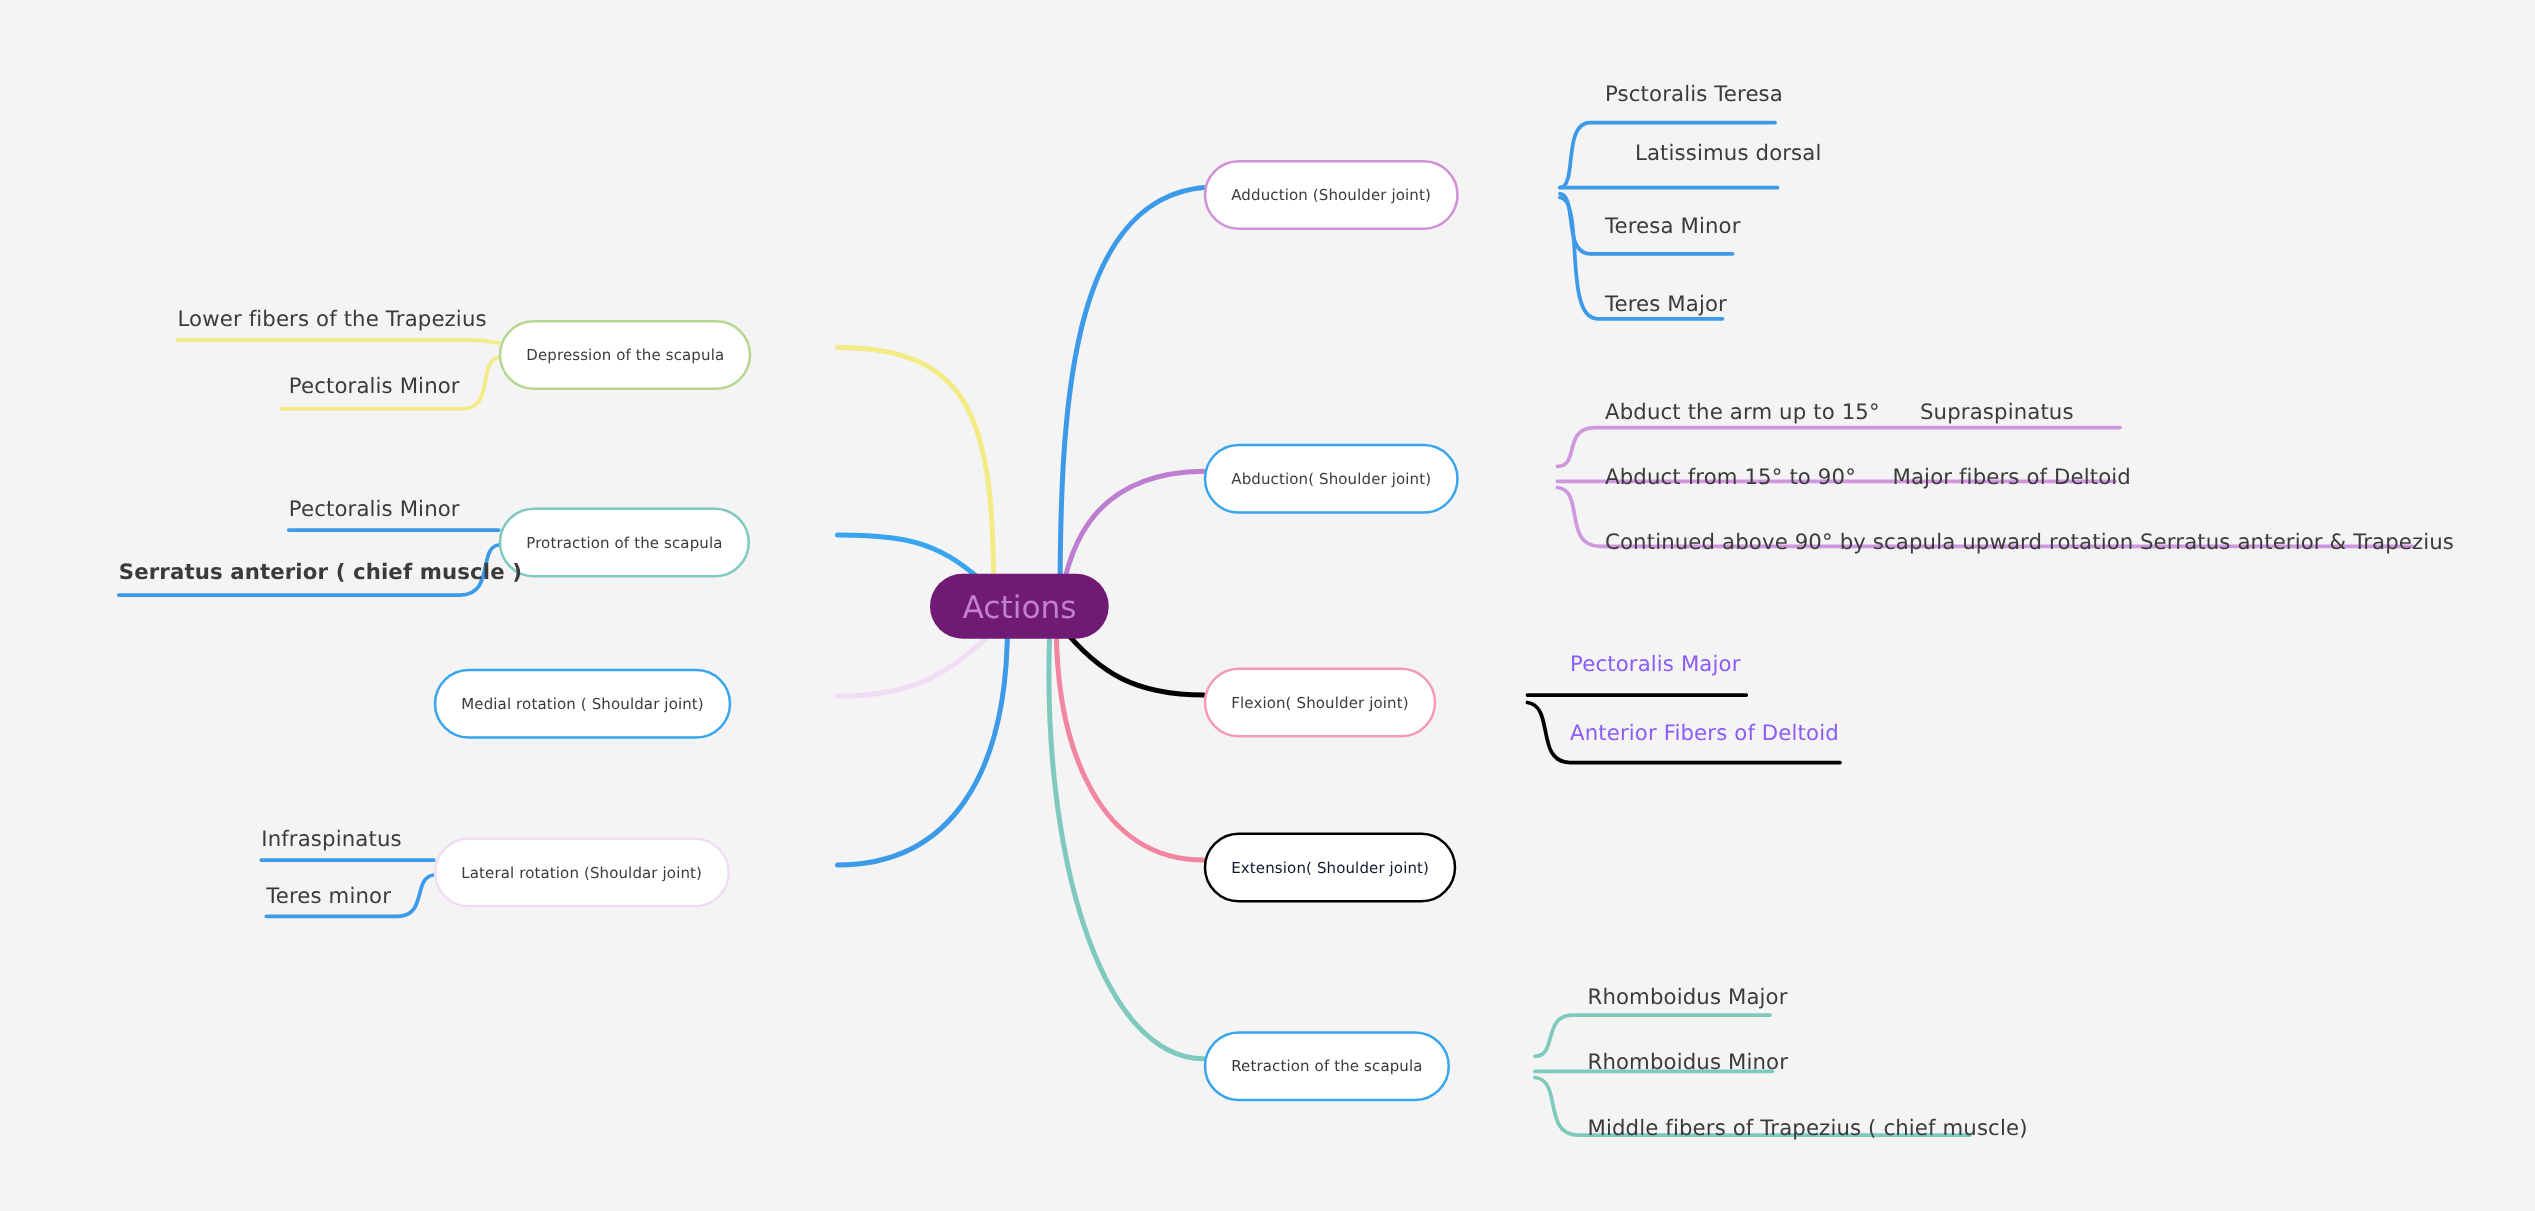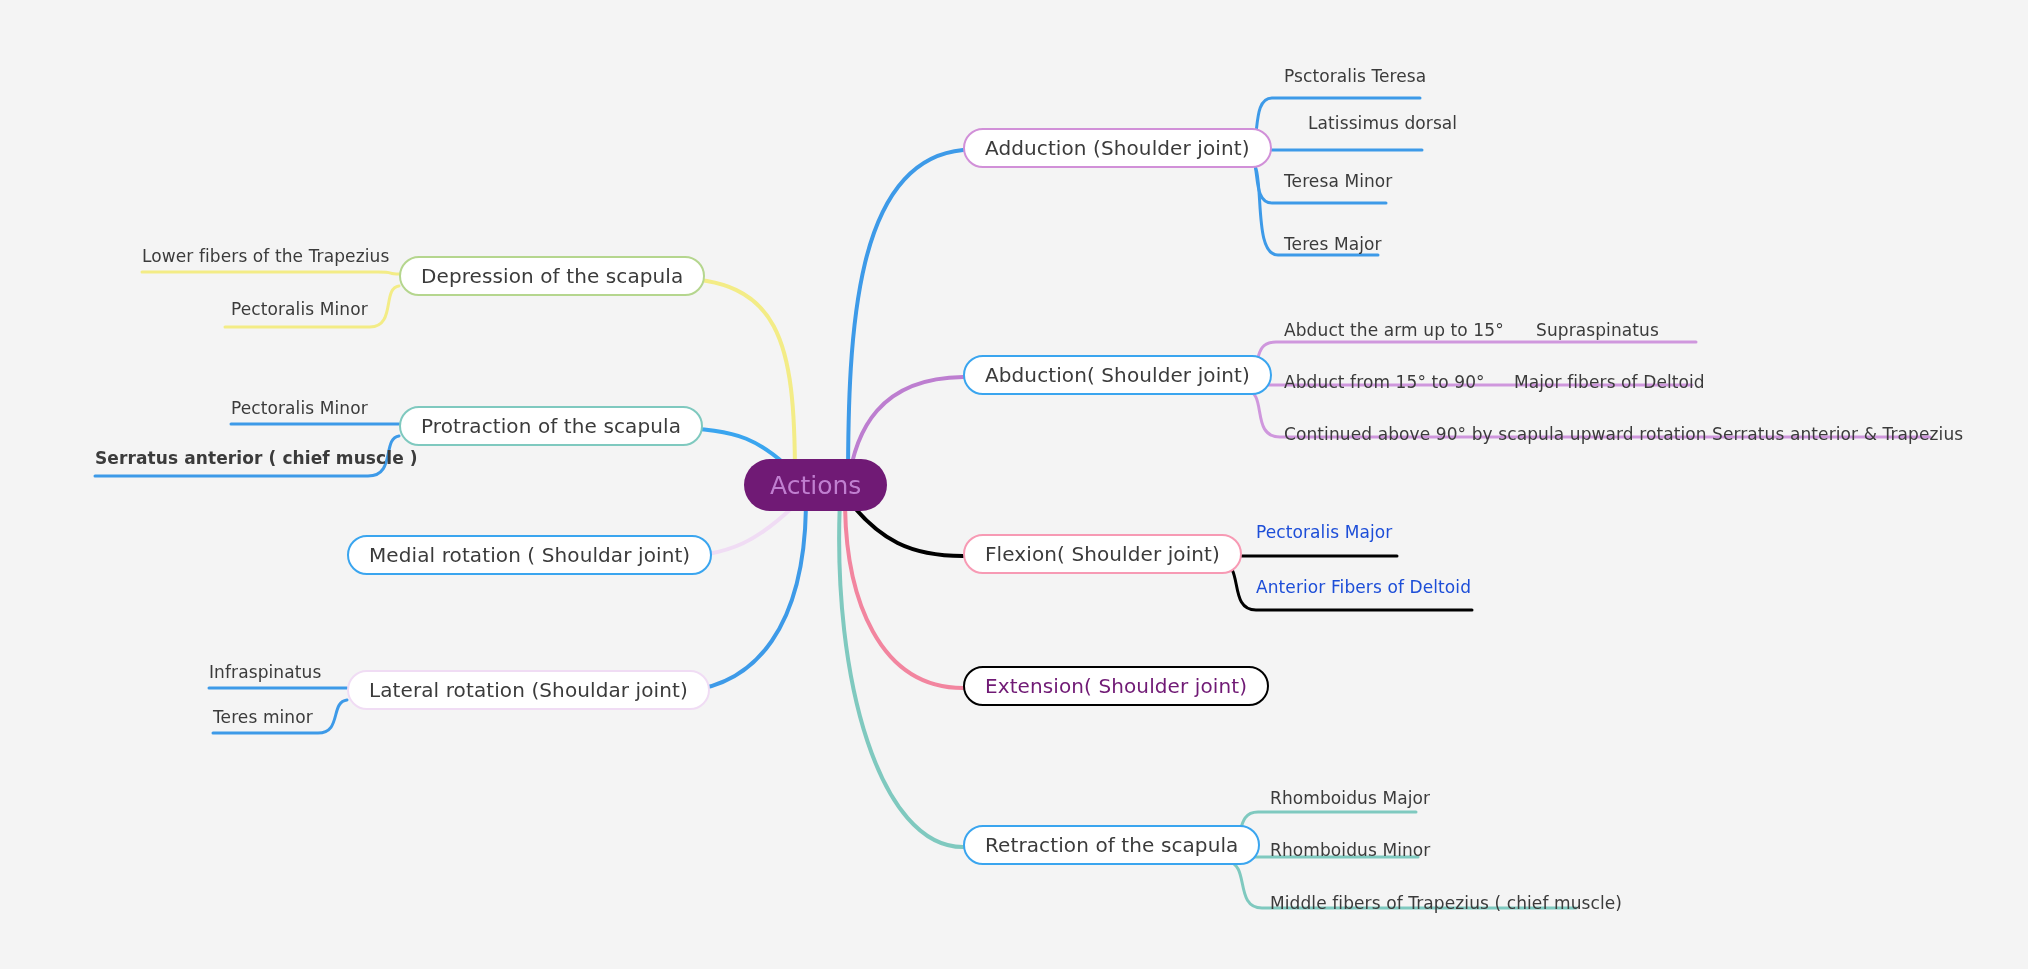--- a/index.html
+++ b/index.html
@@ -18,23 +18,23 @@
     background:#ffffff;
     border-radius:28px;
     display:flex;align-items:center;justify-content:center;
     box-sizing:border-box;
     white-space:nowrap;
     color:#3b3b3b;
     letter-spacing:.1px;
   }
   .node.branch{
     border:2.5px solid #ccc;
-    height:40px;
+    height:56px;
     padding:0 20px;
-    font-size:20px;
+    font-size:12px;
   }
   .root{
     position:absolute;
     background:#701a75;
     border:none;
     border-radius:26px;
     height:52px;
     padding:0 26px;
     display:flex;align-items:center;justify-content:center;
     font-size:25px;
@@ -42,21 +42,21 @@
     box-shadow:0 0 0 0 rgba(0,0,0,0);
   }
   .leaf{
     position:absolute;
     font-size:17px;
     color:#3b3b3b;
     white-space:nowrap;
     letter-spacing:.1px;
   }
   .leaf.bold{font-weight:bold;}
-  .leaf.pinktxt{color:#1d4ed8;}
+  .leaf.pinktxt{color:#8b5cf6;}
 </style>
 </head>
 <body>
 
 <div id="canvas">
 
   <svg class="edges" viewBox="0 0 2028 969" xmlns="http://www.w3.org/2000/svg">
     <g fill="none" stroke-width="4" stroke-linecap="round">
 
       <path d="M 848 485 C 848 330 855 160 963 150" stroke="#3d9ae8"></path>
@@ -116,21 +116,21 @@
   </div>
 
   <div class="node branch" style="left:963px;top:355px;border-color:#3aa5ef;">
     <span>Abduction( Shoulder joint)</span>
   </div>
 
   <div class="node branch" style="left:963px;top:534px;border-color:#f79ab4;">
     <span>Flexion( Shoulder joint)</span>
   </div>
 
-  <div class="node branch" style="left:963px;top:666px;border-color:#000000;color:#701a75;justify-content:flex-end;">
+  <div class="node branch" style="left:963px;top:666px;border-color:#000000;color:#0f172a;justify-content:flex-end;">
     <span>Extension( Shoulder joint)</span>
   </div>
 
   <div class="node branch" style="left:963px;top:825px;border-color:#3aa5ef;">
     <span>Retraction of the scapula</span>
   </div>
 
   <div class="node branch" style="left:399px;top:256px;border-color:#b5d68e;">
     <span>Depression of the scapula</span>
   </div>

